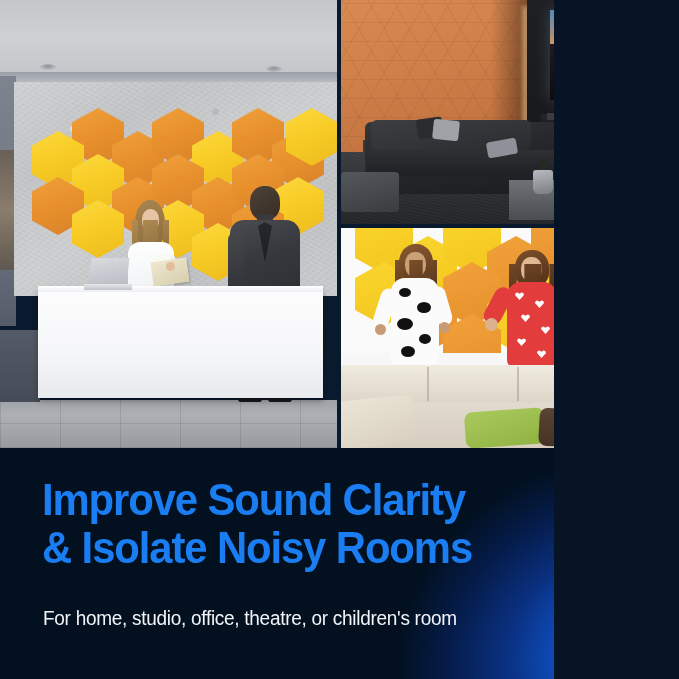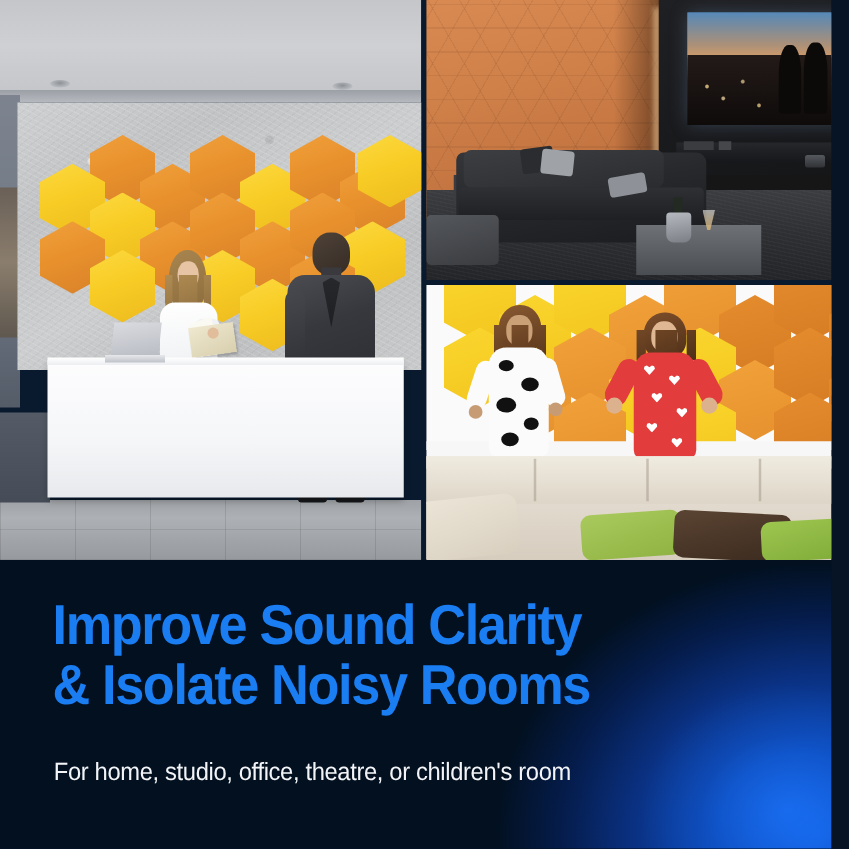--- a/index.html
+++ b/index.html
@@ -2,21 +2,21 @@
 <html><head>
 <meta charset="utf-8">
 <style>
   * { margin:0; padding:0; box-sizing:border-box; }
   html,body { width:679px; height:679px; }
   body {
     background:#071426;
     font-family:"Liberation Sans", sans-serif;
     overflow:hidden;
   }
-  #page { position:relative; width:665px; height:679px; overflow:hidden; background:#071426; }
+  #page { position:relative; width:554px; height:679px; overflow:hidden; background:#071426; }
 
   
   .collage { position:absolute; left:0; top:0; width:679px; height:448px; background:#0a1a2e; }
 
   .tile { position:absolute; overflow:hidden; }
   .tile-reception { left:0; top:0; width:337px; height:448px; }
   .tile-theatre   { left:341px; top:0; width:338px; height:224px; }
   .tile-kids      { left:341px; top:228px; width:338px; height:220px; }
 
   

